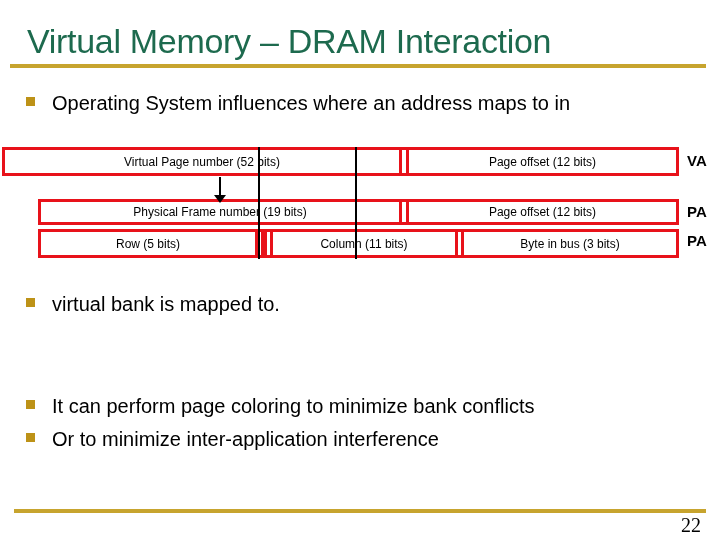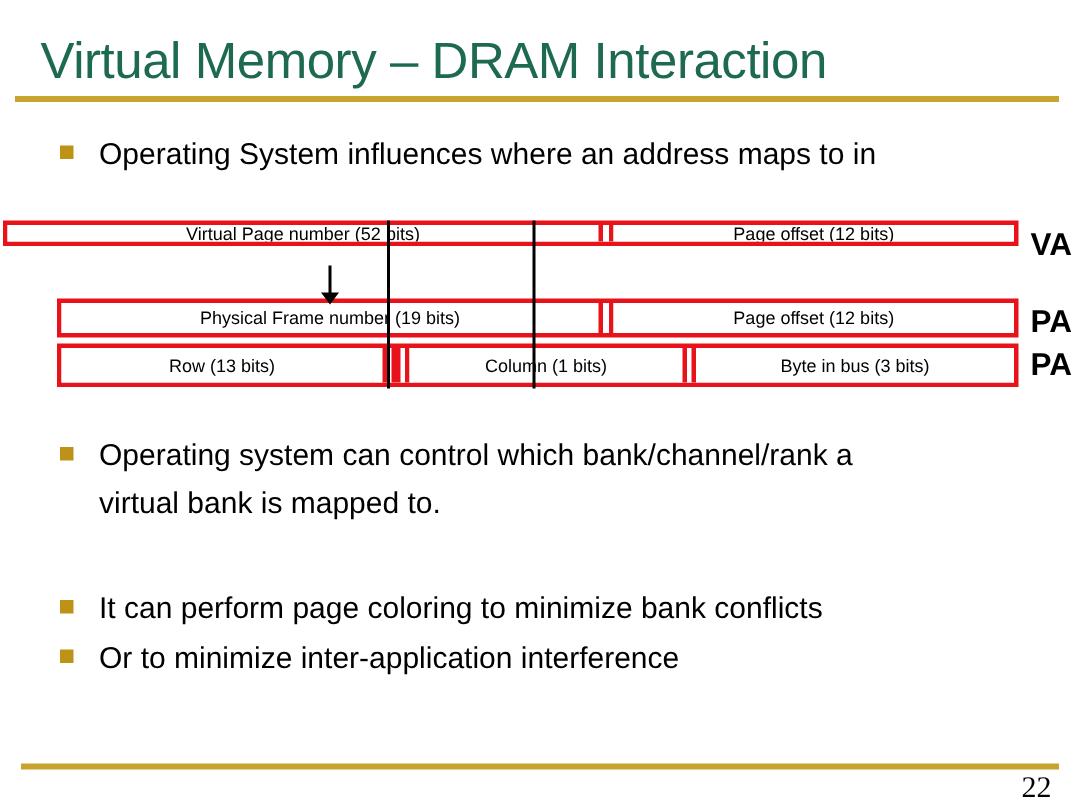--- a/index.html
+++ b/index.html
@@ -17,21 +17,21 @@
   }
   .title{
     position:absolute;left:27px;top:22px;width:680px;
     font-size:34px;letter-spacing:-0.3px;color:var(--green);
     white-space:nowrap;
   }
   .title-rule{
     position:absolute;left:10px;top:64px;width:696px;height:4px;
     background:var(--gold);
   }
-  .bullet{position:absolute;left:40px;width:660px;}
+  .bullet{position:absolute;left:26px;width:660px;}
   .sq{
     position:absolute;left:0;top:10px;width:9px;height:9px;
     background:var(--bullet-gold);
   }
   .btext{margin-left:26px;font-size:20px;line-height:32px;color:#000;}
   .bline{display:block;}
 
   
   .drow{
     position:absolute;display:flex;background:#fff;
@@ -41,21 +41,21 @@
     display:flex;align-items:center;justify-content:center;
     font-size:12px;color:#000;white-space:nowrap;overflow:hidden;background:#fff;
   }
   .dcell.grow{flex:1;}
   .dgap{
     width:10px;flex:0 0 auto;background:#fff;
     border-left:3px solid var(--red);border-right:3px solid var(--red);
   }
   .dgap.narrow{width:9px;}
   .rlabel{
-    position:absolute;left:687px;font-size:21px;font-weight:600;color:#000;
+    position:absolute;left:687px;font-size:15px;font-weight:600;color:#000;
   }
   .vline{position:absolute;width:1.5px;background:#000;z-index:5;}
   .arrow-line{position:absolute;left:219px;top:177px;width:2px;height:19px;background:#000;z-index:5;}
   .arrow-head{
     position:absolute;left:214px;top:195px;width:0;height:0;z-index:5;
     border-left:6px solid transparent;border-right:6px solid transparent;
     border-top:8px solid #000;
   }
   .bottom-rule{
     position:absolute;left:14px;top:509px;width:692px;height:3.5px;
@@ -74,54 +74,53 @@
   <div class="title">Virtual Memory – DRAM Interaction</div>
   <div class="title-rule"></div>
 
   <div class="bullet" style="top:87px">
     <span class="sq"></span>
     <div class="btext">
       <span class="bline">Operating System influences where an address maps to in</span>
     </div>
   </div>
 
-  <div class="drow" style="left:2px;top:147px;width:677px;height:17px;">
+  <div class="drow" style="left:2px;top:147px;width:677px;height:29px;">
     <div class="dcell" style="width:394px">Virtual Page number (52 bits)</div>
     <div class="dgap"></div>
     <div class="dcell grow">Page offset (12 bits)</div>
   </div>
   <div class="rlabel" style="top:152px">VA</div>
 
   <div class="arrow-line"></div>
   <div class="arrow-head"></div>
 
   <div class="drow" style="left:38px;top:199px;width:641px;height:26px;">
     <div class="dcell" style="width:358px">Physical Frame number (19 bits)</div>
     <div class="dgap"></div>
     <div class="dcell grow">Page offset (12 bits)</div>
   </div>
   <div class="rlabel" style="top:203px">PA</div>
 
   <div class="drow" style="left:38px;top:229px;width:641px;height:29px;">
-    <div class="dcell" style="width:214px">Row (13 bits)</div>
+    <div class="dcell" style="width:214px">Row (5 bits)</div>
     <div class="dgap narrow"></div>
     <div class="dgap narrow"></div>
-    <div class="dcell" style="width:182px">Column (1 bits)</div>
+    <div class="dcell" style="width:182px">Column (11 bits)</div>
     <div class="dgap narrow"></div>
     <div class="dcell grow">Byte in bus (3 bits)</div>
   </div>
   <div class="rlabel" style="top:232px">PA</div>
 
   <div class="vline" style="left:258px;top:147px;height:112px;"></div>
   <div class="vline" style="left:355px;top:147px;height:112px;"></div>
 
   <div class="bullet" style="top:288px">
     <span class="sq"></span>
     <div class="btext">
-      <span class="bline">Operating system can control which bank/channel/rank a</span>
       <span class="bline">virtual bank is mapped to.</span>
     </div>
   </div>
 
   <div class="bullet" style="top:390px">
     <span class="sq"></span>
     <div class="btext">
       <span class="bline">It can perform page coloring to minimize bank conflicts</span>
     </div>
   </div>

